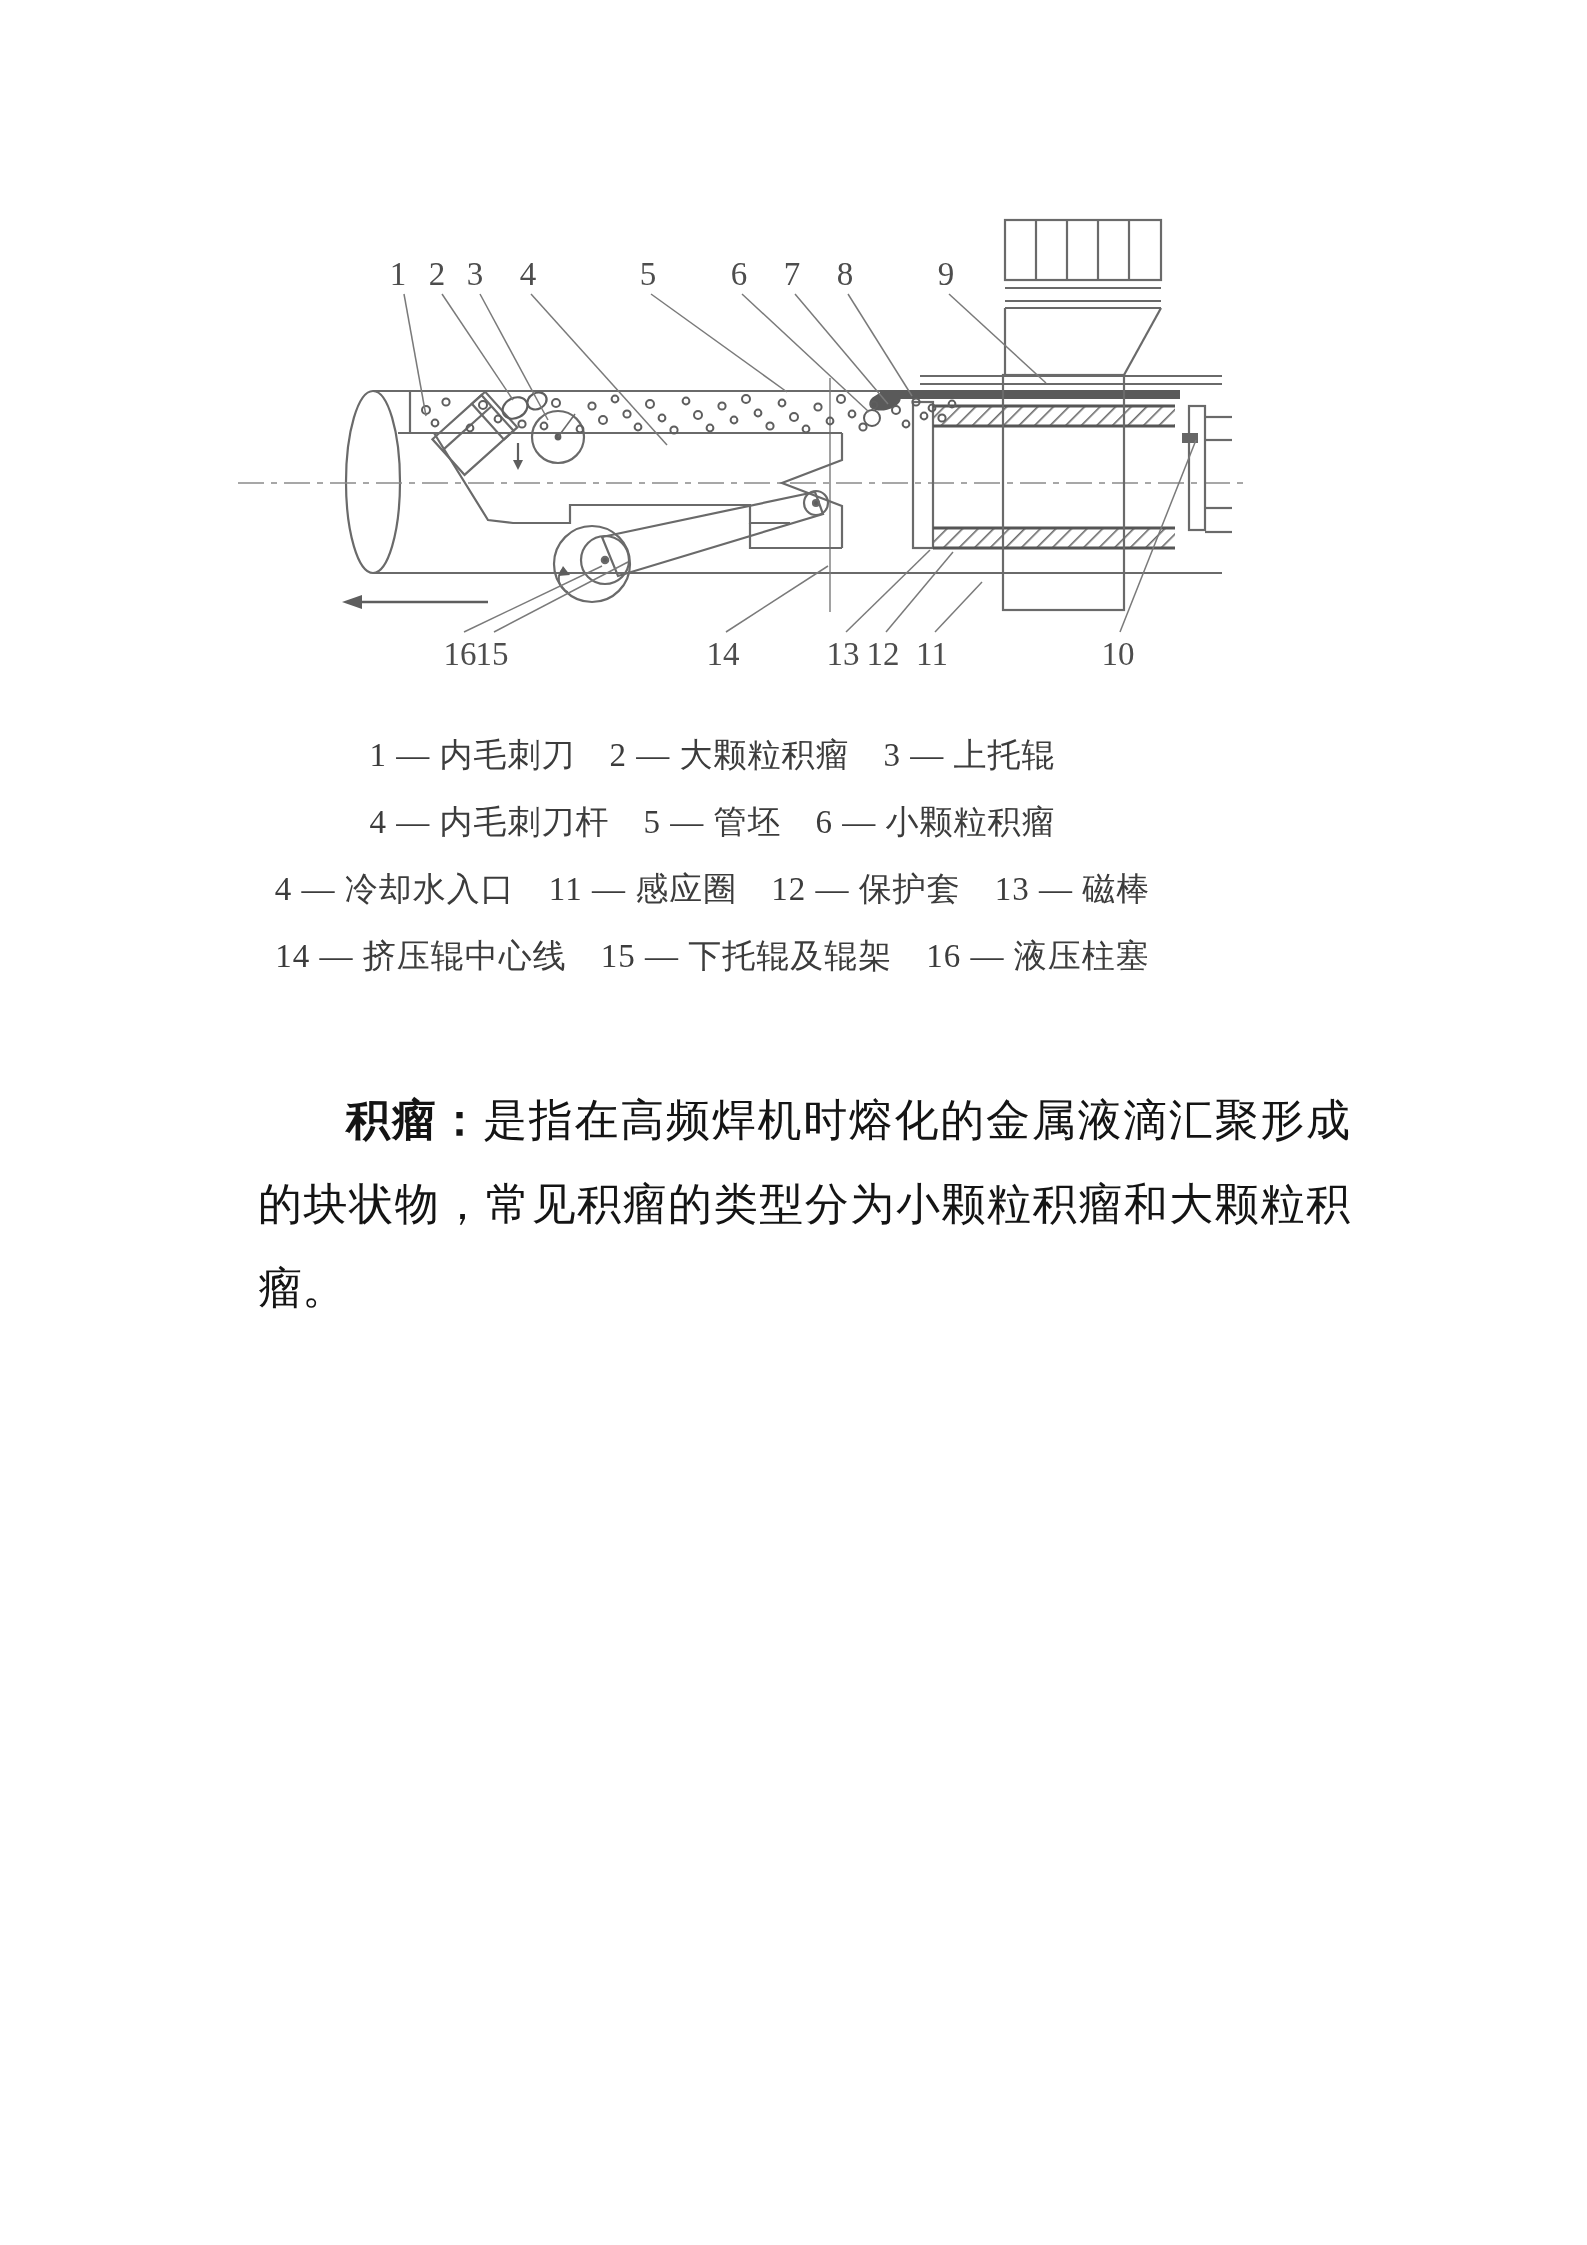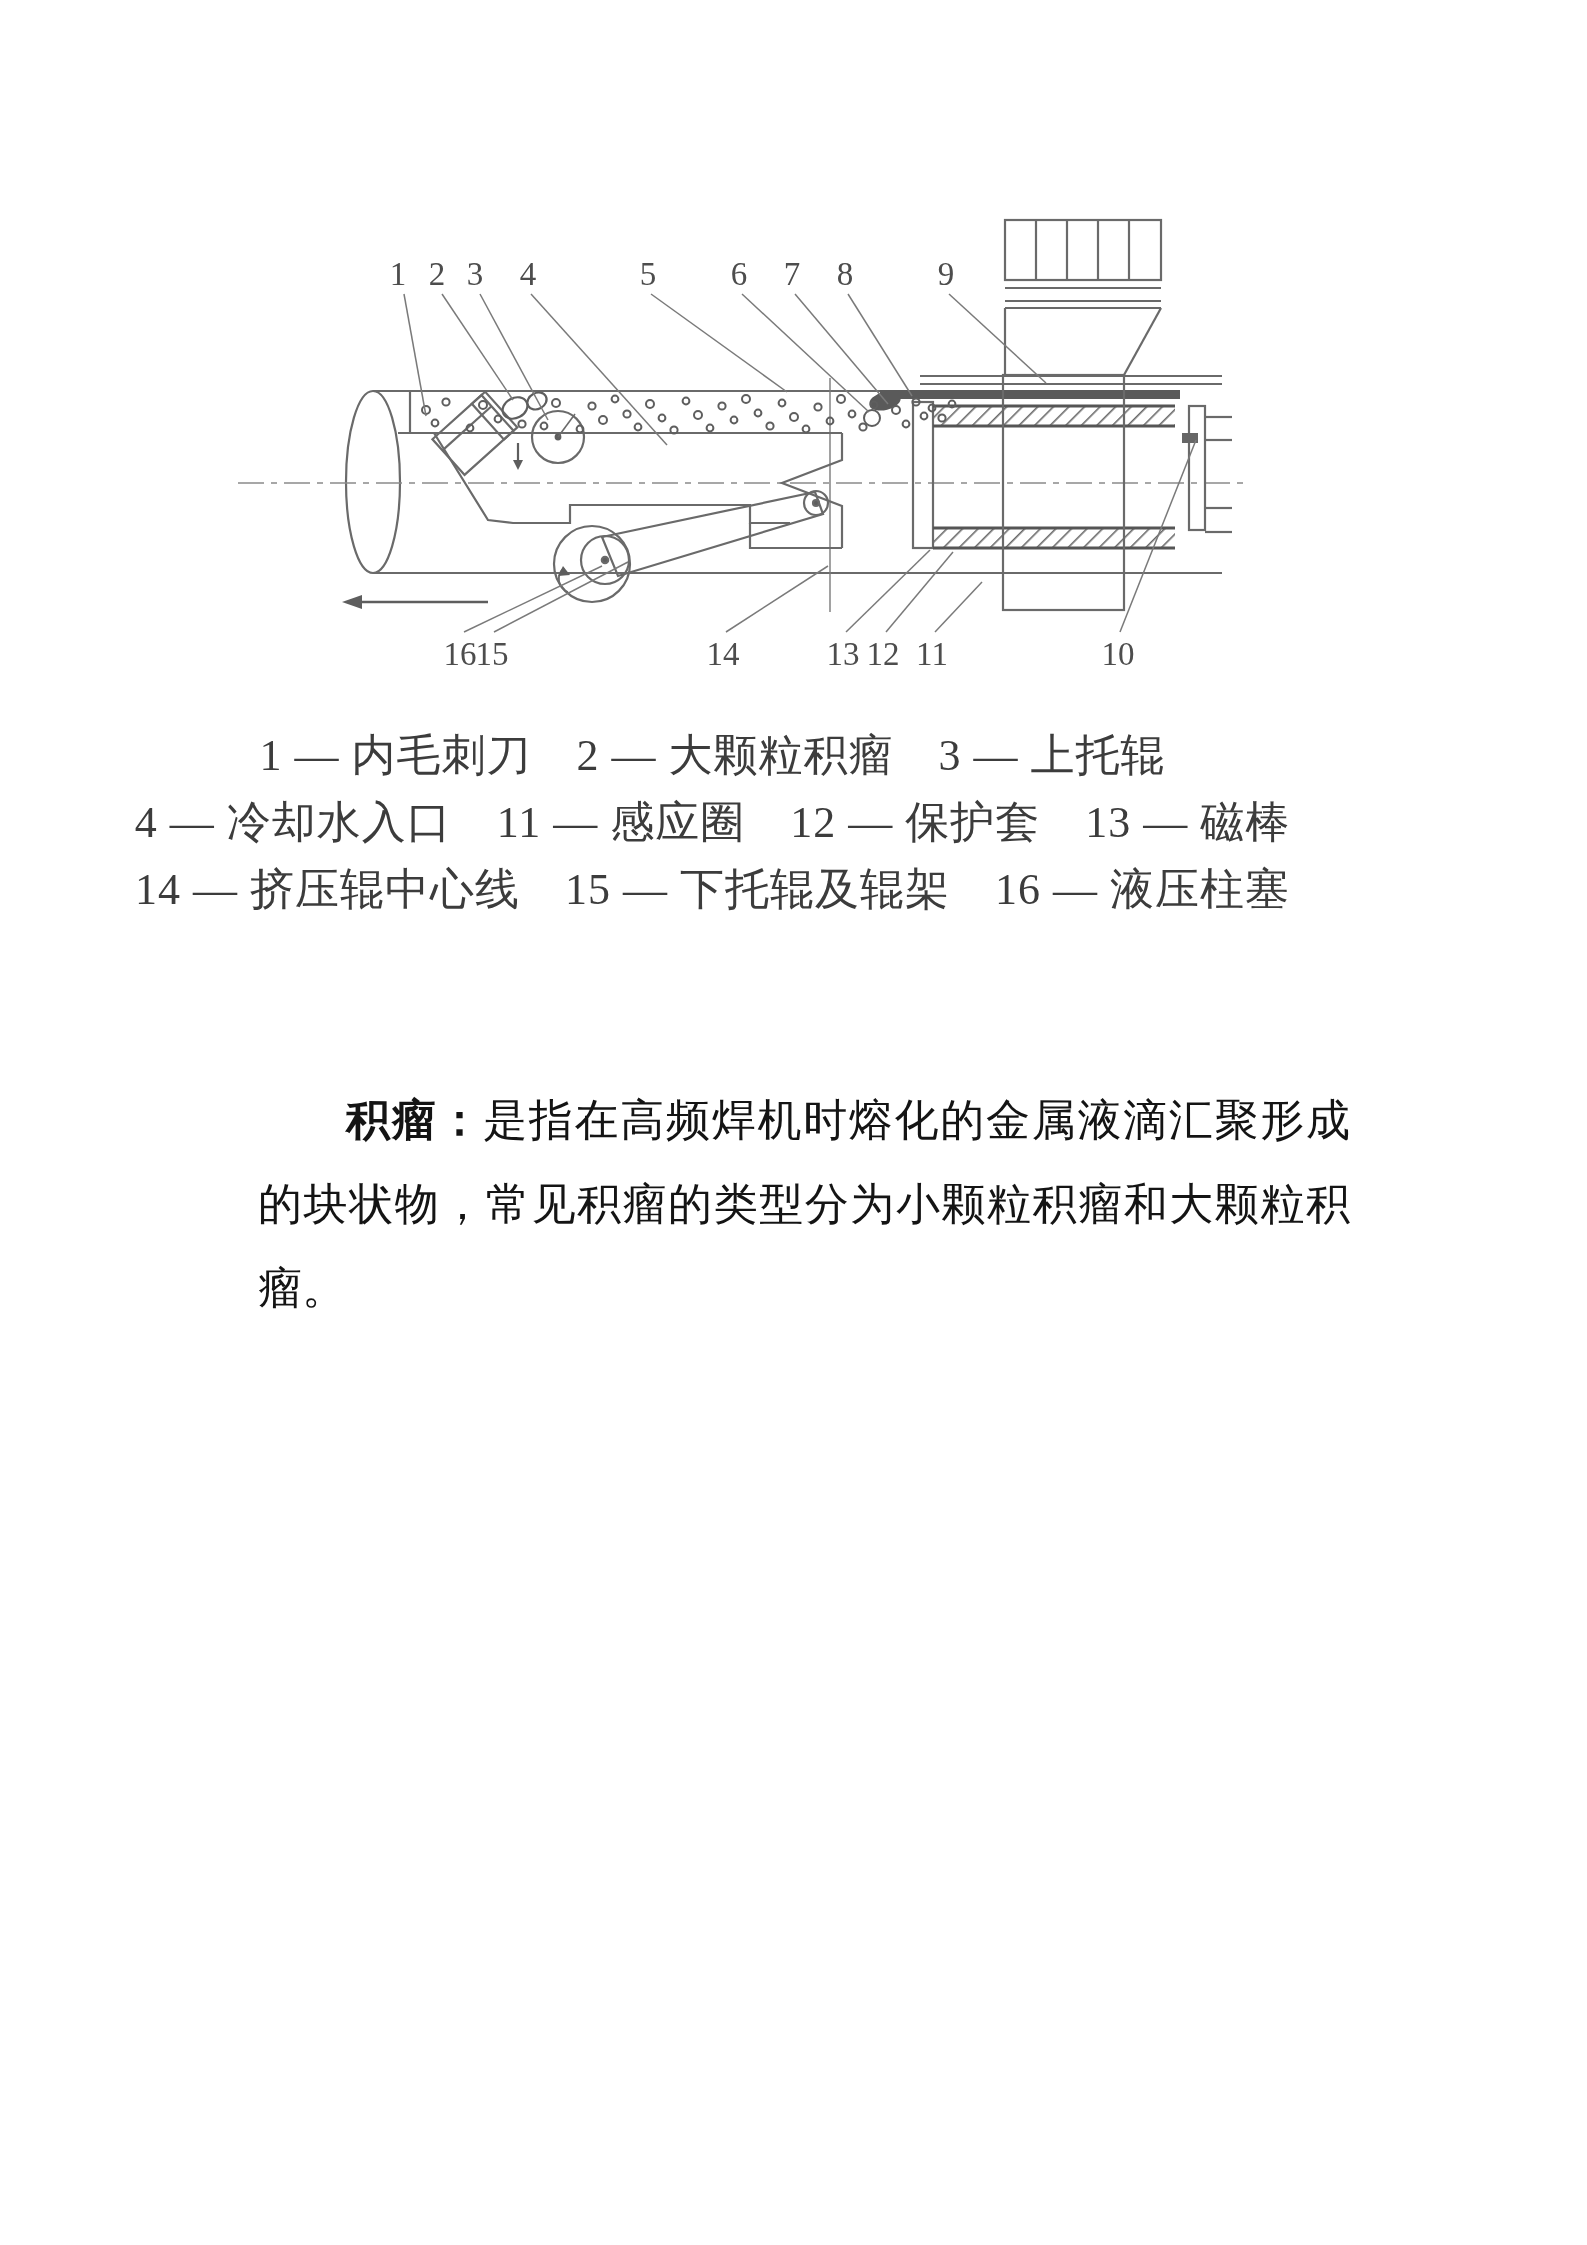--- a/index.html
+++ b/index.html
@@ -28,21 +28,21 @@
     font-size: 33px;
     fill: #4d4d4d;
   }
   .legend {
     position: absolute;
     left: 0;
     top: 722px;
     width: 1425px;
     text-align: center;
     color: #3c3c3c;
-    font-size: 44px;
+    font-size: 33px;
     line-height: 67px;
     letter-spacing: 1px;
   }
   .legend .legend-line { white-space: nowrap; }
   .bodytext {
     position: absolute;
     left: 242px;
     top: 1063px;
     width: 1124px;
     color: #141414;
@@ -258,20 +258,21 @@
         <text class="fig-num" x="613" y="525" text-anchor="middle">13</text>
         <text class="fig-num" x="653" y="525" text-anchor="middle">12</text>
         <text class="fig-num" x="702" y="525" text-anchor="middle">11</text>
         <text class="fig-num" x="888" y="525" text-anchor="middle">10</text>
       </g>
     </svg>
   </div>
 
   <div class="legend">
     <div class="legend-line">1 — 内毛刺刀　2 — 大颗粒积瘤　3 — 上托辊</div>
+    <div class="legend-line">4 — 内毛刺刀杆　5 — 管坯　6 — 小颗粒积瘤</div>
     <div class="legend-line">4 — 冷却水入口　11 — 感应圈　12 — 保护套　13 — 磁棒</div>
     <div class="legend-line">14 — 挤压辊中心线　15 — 下托辊及辊架　16 — 液压柱塞</div>
   </div>
 
   <div class="bodytext">
     <p><b>积瘤：</b><span>是指在高频焊机时熔化的金属液滴汇聚形成的块状物，常见积瘤的类型分为小颗粒积瘤和大颗粒积瘤。</span></p>
   </div>
 
 </div>
 

